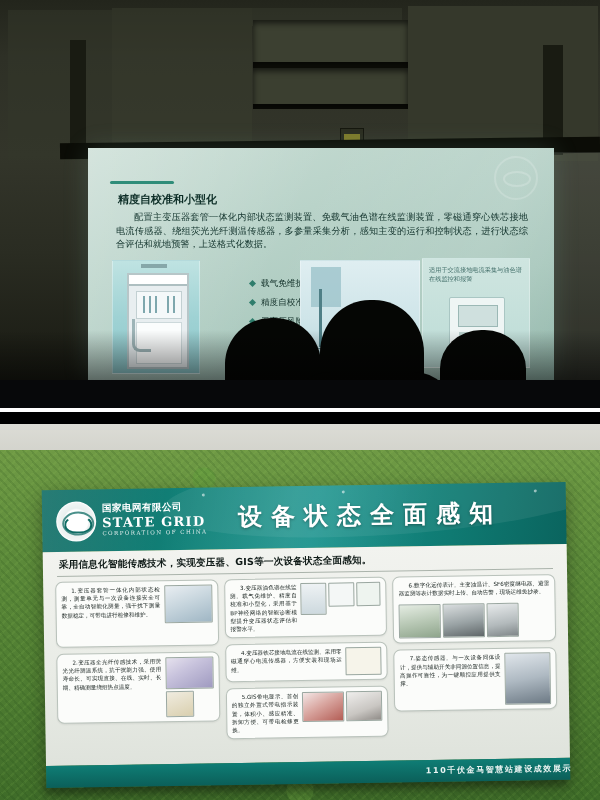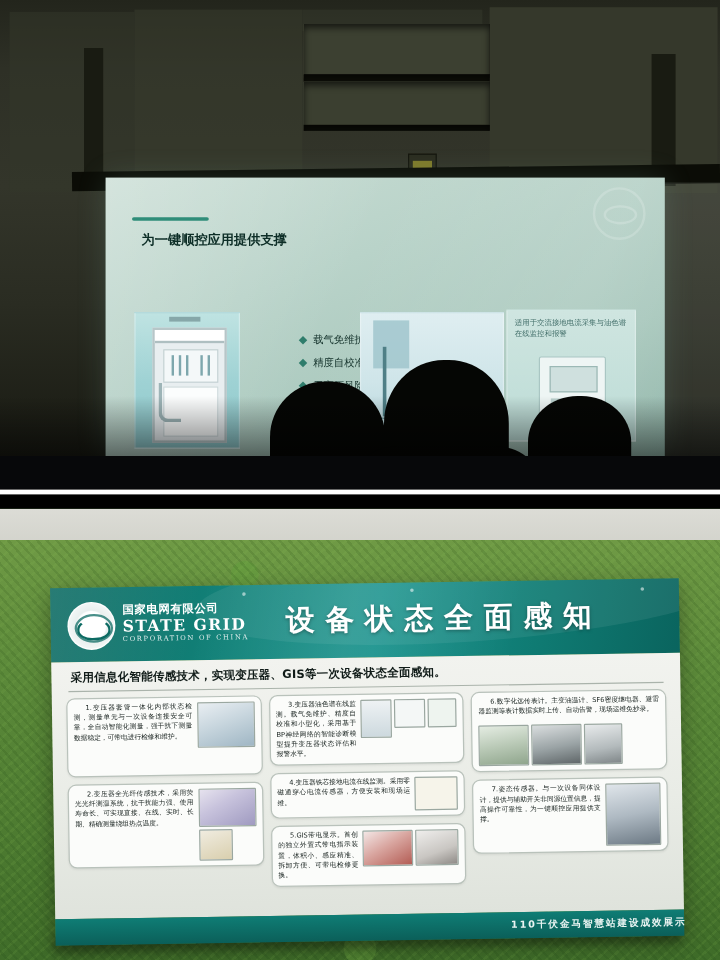--- a/index.html
+++ b/index.html
@@ -178,21 +178,22 @@
         <b></b>
       </div>
     <div class="desk-top"></div>
     <div class="desk-body"></div>
 
     <div class="slide">
       <div class="slide-sheen"></div>
       <div class="slide-watermark"></div>
 
       <div class="title-rule"></div>
-      <div class="slide-h2">为一键顺控应用提供支撑</div>
+      <div class="slide-h2">精度自校准和小型化</div>
+      <div class="slide-body">配置主变压器套管一体化内部状态监测装置、免载气油色谱在线监测装置，零磁通穿心铁芯接地电流传感器、绕组荧光光纤测温传感器，多参量采集分析，感知主变的运行和控制状态，进行状态综合评估和就地预警，上送格式化数据。</div>
 
       <div class="eq-img">
         <div class="eq-label"></div>
         <div class="eq-cab">
           <div class="hdr"></div>
           <div class="panel">
             <i style="left:6px"></i>
               <i style="left:12px"></i>
               <i style="left:18px"></i>
               <i style="left:30px"></i>

